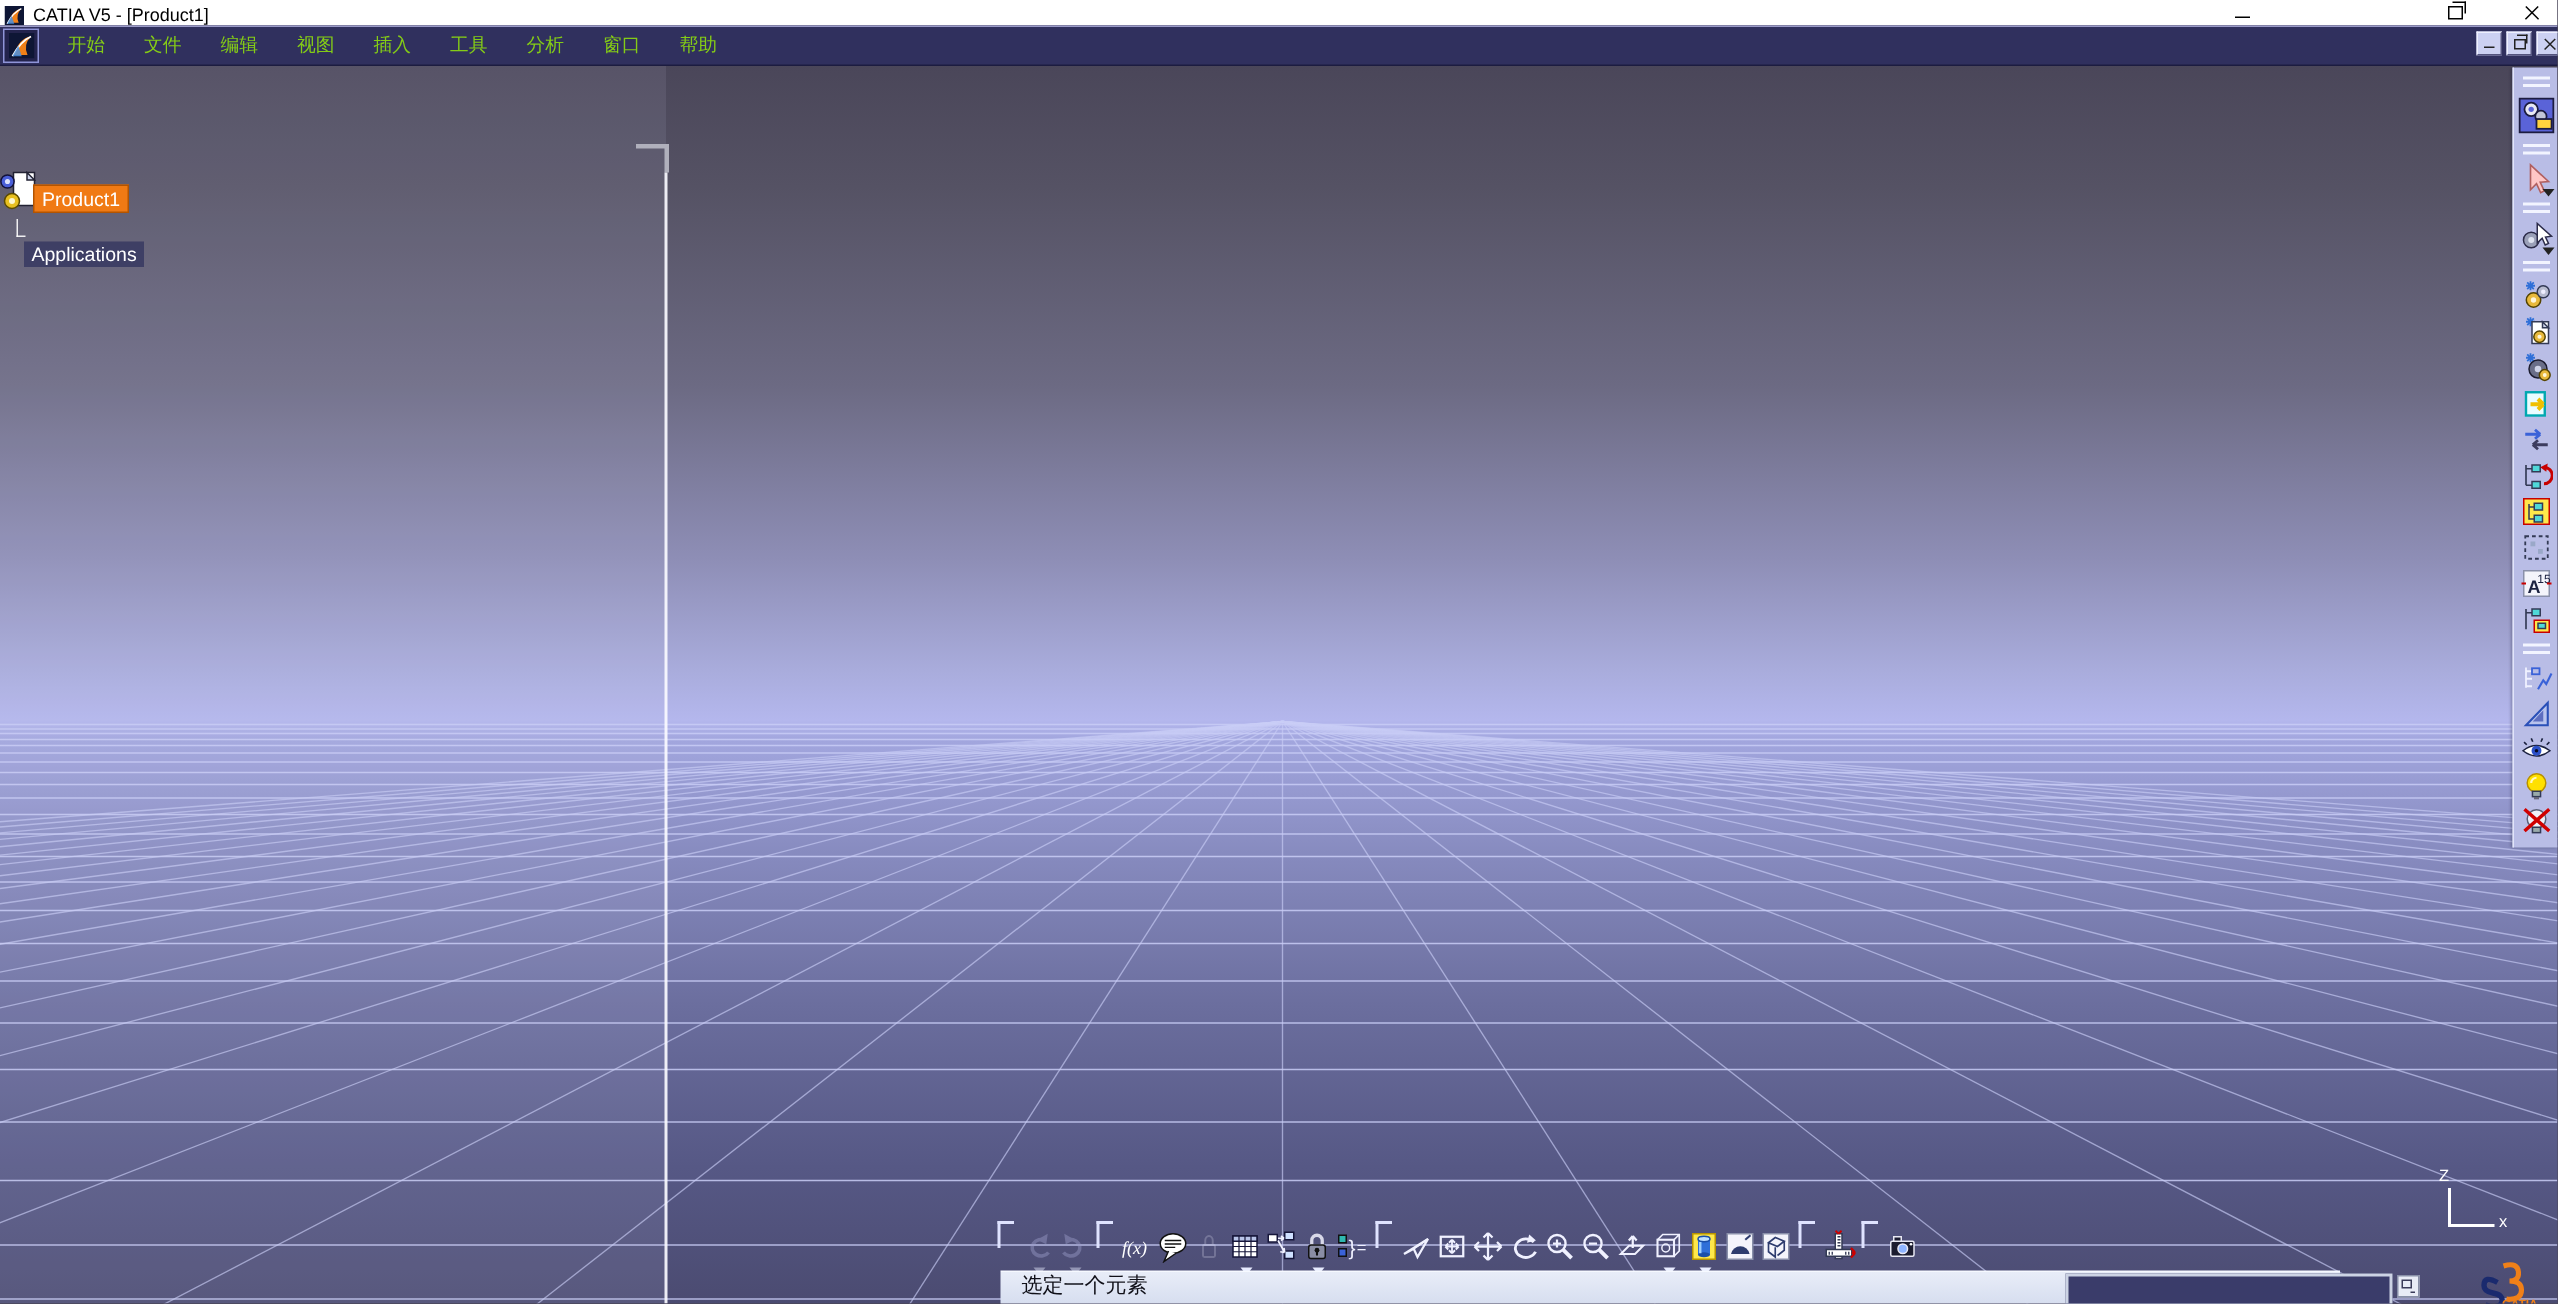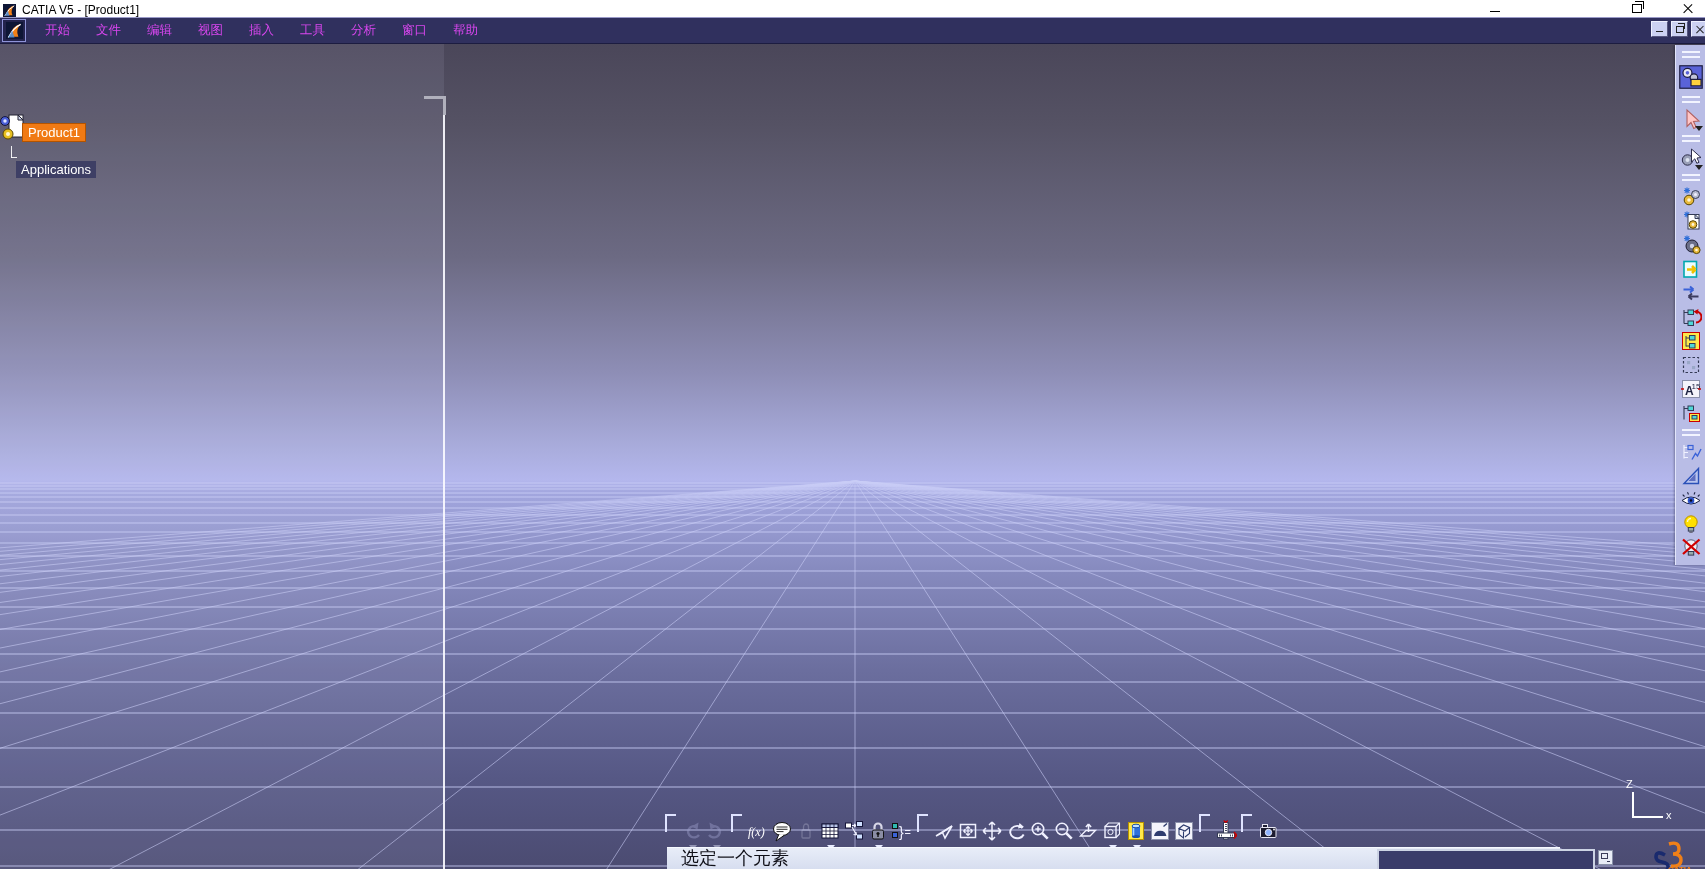--- a/index.html
+++ b/index.html
@@ -14,21 +14,21 @@
   .g-min{display:block;width:10px;height:1px;background:#000;margin-top:6px;}
   .g-res{display:block;position:relative;width:8px;height:7px;border:1px solid #000;background:#fff;}
   .g-res:before{content:"";position:absolute;left:2px;top:-4px;width:8px;height:7px;border:1px solid #000;border-bottom:none;border-left:none;}
   .g-x{display:block;position:relative;width:10px;height:10px;}
   .g-x:before,.g-x:after{content:"";position:absolute;left:-1px;top:4.5px;width:12px;height:1.4px;background:#000;}
   .g-x:before{transform:rotate(45deg);} .g-x:after{transform:rotate(-45deg);}
 
   
   #menubar{position:absolute;left:0;top:17px;width:1705px;height:25px;background:#30305e;
            border-top:1px solid #9a9ac8;border-bottom:1px solid #1c1c40;
-           display:flex;align-items:center;color:#d946ef;font-size:12.5px;}
+           display:flex;align-items:center;color:#84cc16;font-size:12.5px;}
   #menubar .appbtn{width:22px;height:21px;margin:0 6px 0 2px;border:1px solid #8f94d8;background:#23234c;
            display:flex;align-items:center;justify-content:center;}
   .menu-item{padding:3px 13px;cursor:default;}
   .mdi{position:absolute;top:4px;width:15px;height:14px;background:#ccd1f2;
        border:1px solid;border-color:#eef0ff #55557e #55557e #eef0ff;
        display:flex;align-items:center;justify-content:center;}
   .mdi .g-min{background:#222;width:7px;margin-top:5px;}
   .mdi .g-res{width:6px;height:5px;border-color:#222;background:#ccd1f2;}
   .mdi .g-res:before{width:6px;height:5px;border-color:#222;left:1.5px;top:-3.5px;}
   .mdi .g-x{width:8px;height:8px;}
@@ -61,21 +61,21 @@
   #right-toolbar{position:absolute;right:0;top:45px;width:29px;background:#b9bde6;
        border-left:1px solid #e2e5fa;box-shadow:-1px 0 2px rgba(0,0,20,.3);
        display:flex;flex-direction:column;align-items:center;padding:3px 0 6px 0;gap:2px;}
   .v-handle{width:18px;height:3px;border-top:2px solid #f2f4ff;border-bottom:2px solid #f2f4ff;margin:3px 0;}
   .arr-v{position:absolute;bottom:-1px;right:-1px;width:0;height:0;
        border-left:4px solid transparent;border-right:4px solid transparent;border-top:5px solid #222;}
 
   
   #statusbar{position:absolute;left:667px;top:847px;width:893px;height:22px;
       background:linear-gradient(180deg,#e8edf8,#d6ddef);border-top:1px solid #f6f9ff;
-      font-size:18px;color:#101018;display:flex;align-items:flex-end;}
+      font-size:14px;color:#101018;display:flex;align-items:flex-start;}
   #status-msg{padding-left:14px;}
   #cmd-wrap{position:absolute;left:1377px;top:849px;width:214px;height:18px;
       border:2px solid #ccd3e4;background:#3a3c6a;}
   #cmd-input{width:100%;height:100%;border:none;background:transparent;color:#fff;
       font-size:11px;padding:0 3px;box-sizing:border-box;outline:none;}
   #expand-btn{position:absolute;left:1598px;top:850px;width:13px;height:13px;background:#e8ecf6;
       border:1px solid #8890a8;}
   #expand-btn:before{content:"";position:absolute;left:2px;top:2px;width:5px;height:4px;border:1px solid #3a3c5a;}
   #expand-btn:after{content:"";position:absolute;right:2px;bottom:2px;width:3px;height:1px;background:#3a3c5a;}
 

